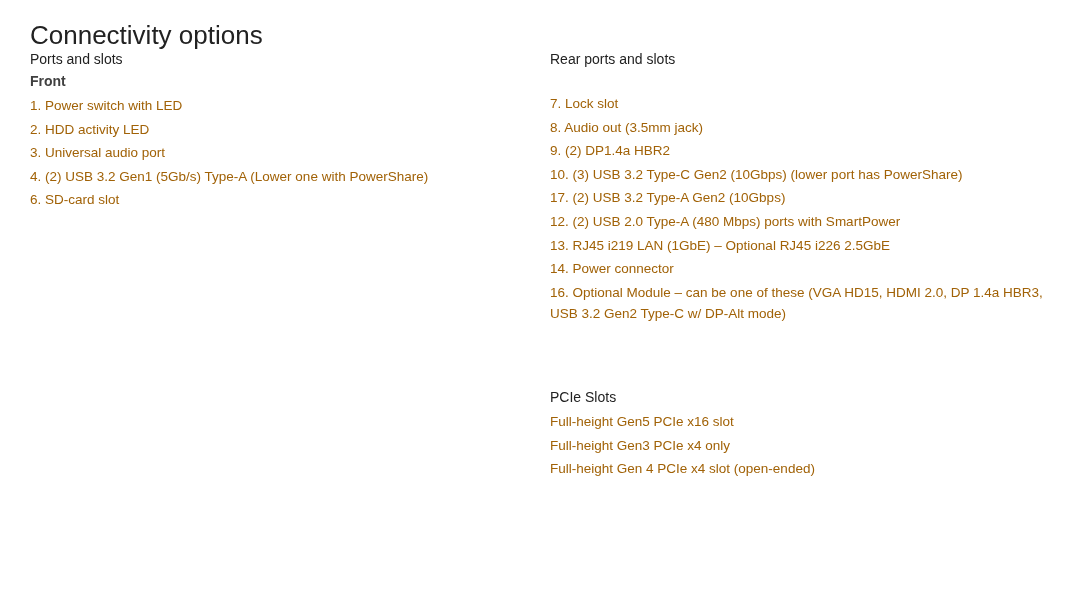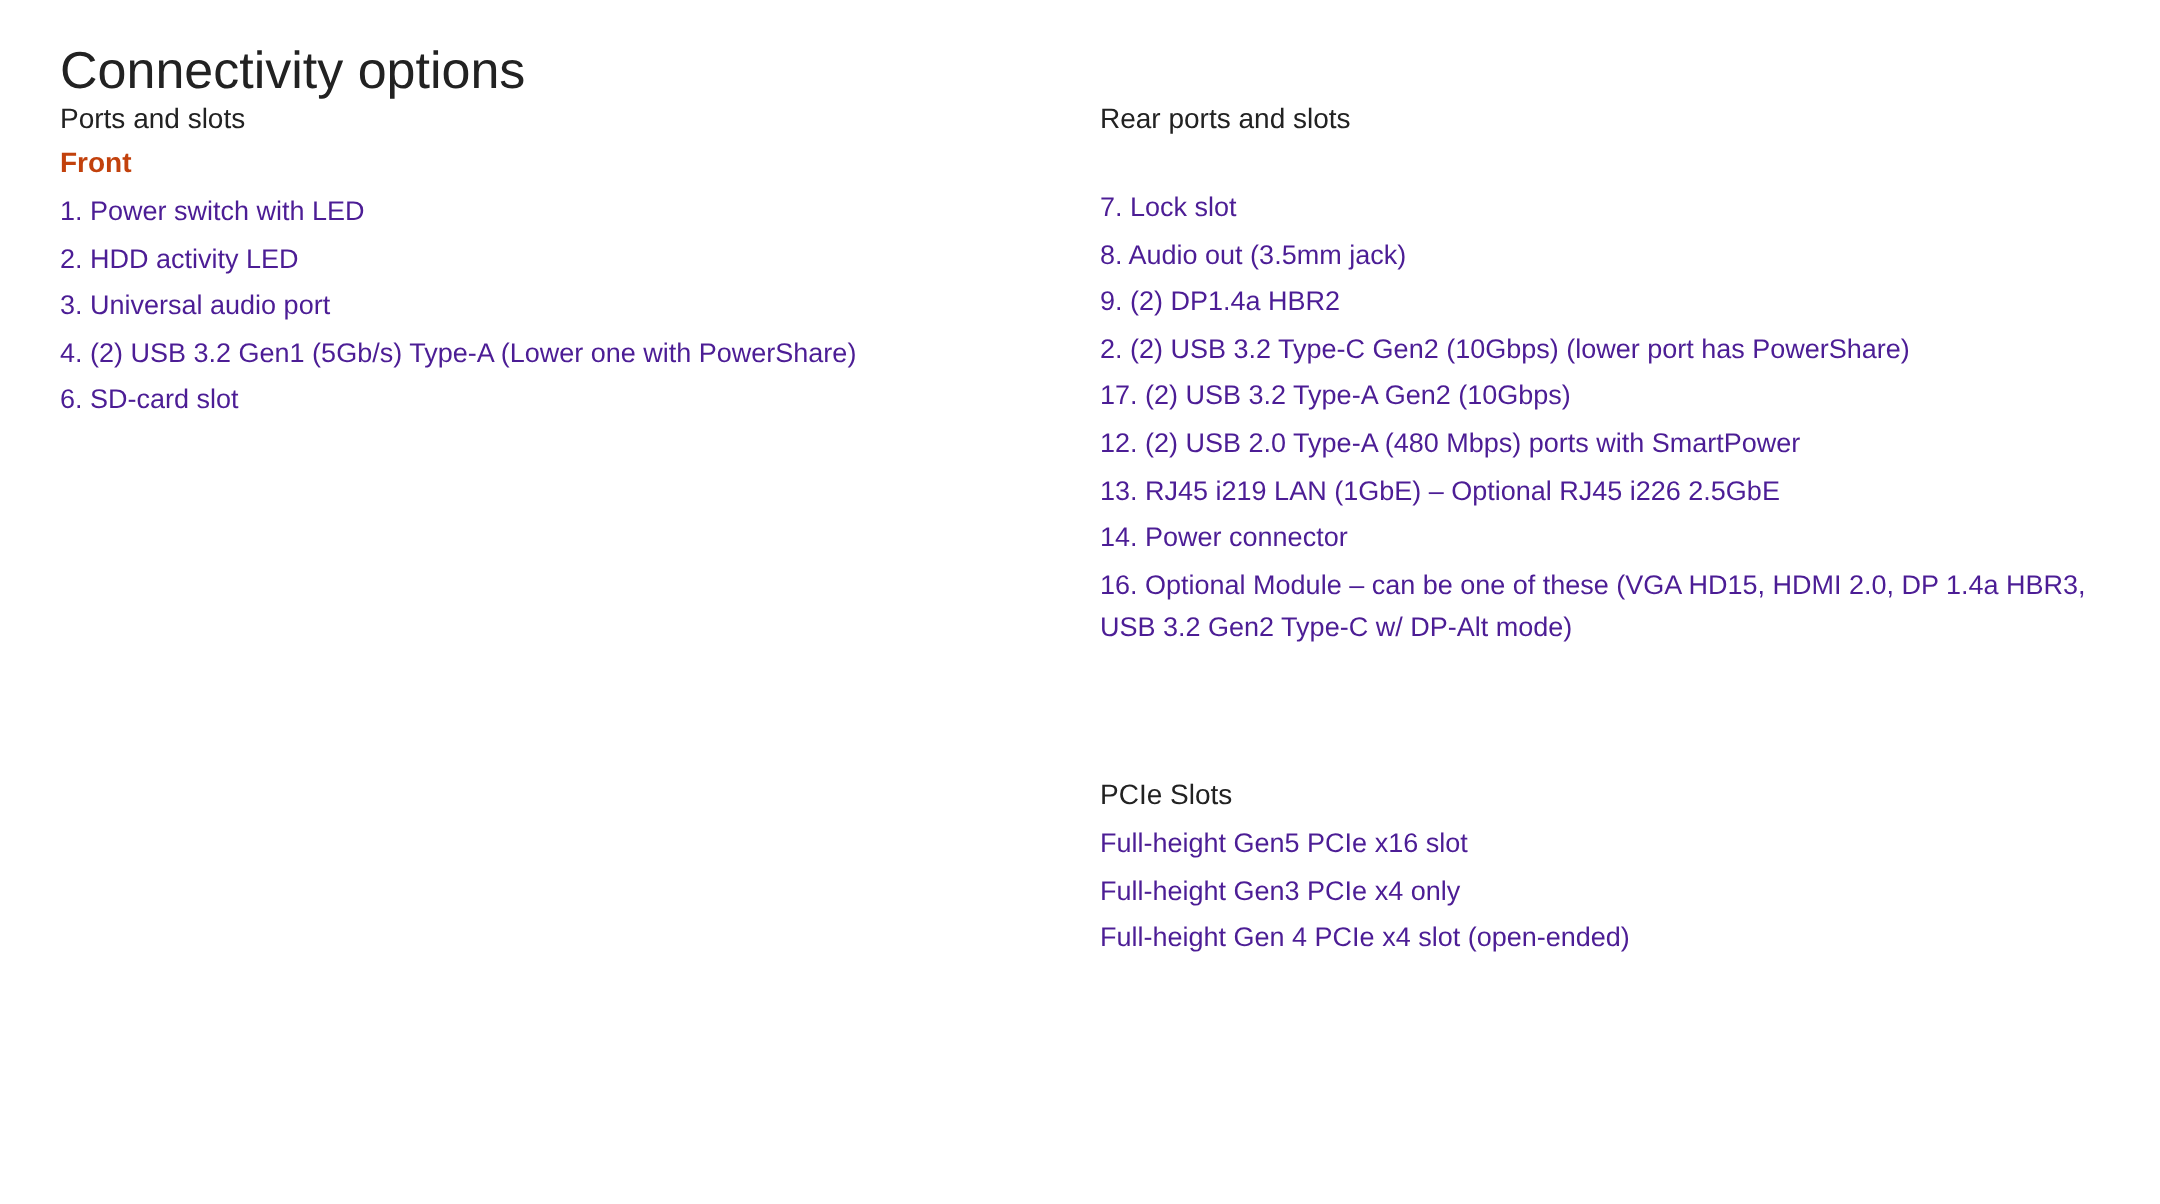--- a/index.html
+++ b/index.html
@@ -43,27 +43,27 @@
       font-weight: 400;
       font-size: 14px;
       margin-bottom: 6px;
       color: #222222;
     }
 
     .sub-heading {
       font-weight: 700;
       font-size: 14px;
       margin-bottom: 6px;
-      color: #c2410c;
+      color: #404040;
     }
 
     .list-item {
       font-size: 13.5px;
       line-height: 1.6;
-      color: #4c1d95;
+      color: #a16207;
       margin-bottom: 2px;
     }
 
     .section-block {
       margin-bottom: 24px;
     }
 
     .spacer {
       height: 20px;
     }
@@ -87,21 +87,21 @@
     </div>
   </div>
 
   <div class="right-column">
     <div class="section-block">
       <div class="section-heading">Rear ports and slots</div>
       <div class="spacer"></div>
       <div class="list-item">7. Lock slot</div>
       <div class="list-item">8. Audio out (3.5mm jack)</div>
       <div class="list-item">9. (2) DP1.4a HBR2</div>
-      <div class="list-item">2. (2) USB 3.2 Type-C Gen2 (10Gbps) (lower port has PowerShare)</div>
+      <div class="list-item">10. (3) USB 3.2 Type-C Gen2 (10Gbps) (lower port has PowerShare)</div>
       <div class="list-item">17. (2) USB 3.2 Type-A Gen2 (10Gbps)</div>
       <div class="list-item">12. (2) USB 2.0 Type-A (480 Mbps) ports with SmartPower</div>
       <div class="list-item">13. RJ45 i219 LAN (1GbE) – Optional RJ45 i226 2.5GbE</div>
       <div class="list-item">14. Power connector</div>
       <div class="list-item">16. Optional Module – can be one of these (VGA HD15, HDMI 2.0, DP 1.4a HBR3, USB 3.2 Gen2 Type-C w/ DP-Alt mode)</div>
     </div>
 
     <div class="spacer"></div>
     <div class="spacer"></div>
 

